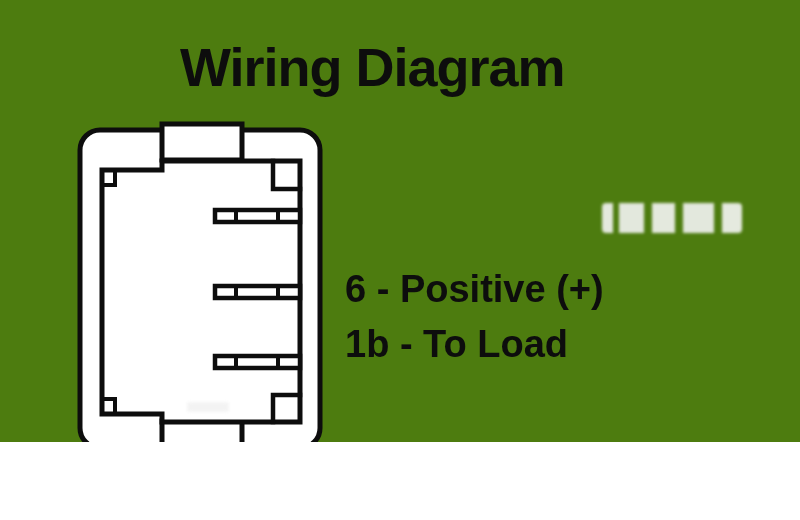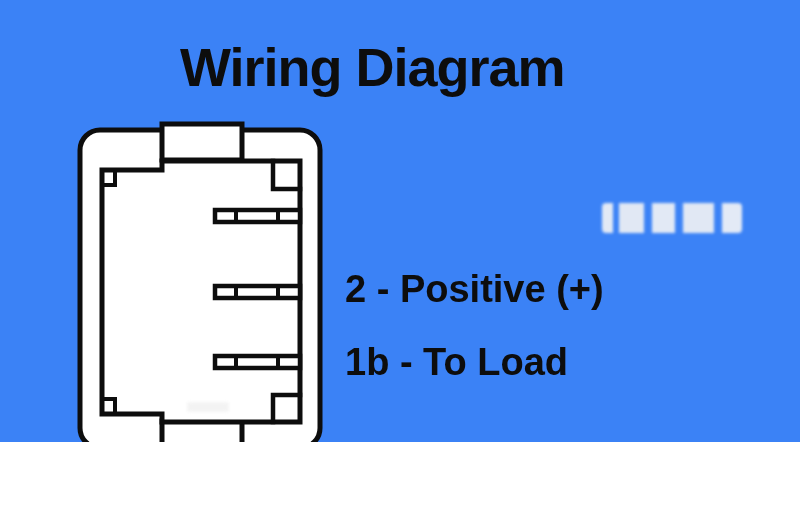--- a/index.html
+++ b/index.html
@@ -4,21 +4,21 @@
 <style>
   html, body {
     margin: 0;
     padding: 0;
     background: #ffffff;
   }
   .canvas {
     position: relative;
     width: 800px;
     height: 442px;
-    background: #3b82f6;
+    background: #4d7c0f;
     overflow: hidden;
     font-family: "Liberation Sans", sans-serif;
   }
   .title {
     position: absolute;
     left: 180px;
     top: 36px;
     font-size: 54px;
     font-weight: 700;
     letter-spacing: -1px;
@@ -34,21 +34,21 @@
     position: absolute;
     left: 345px;
     font-size: 38px;
     font-weight: 700;
     color: #0d0d0d;
     line-height: 40px;
     white-space: nowrap;
   }
   .pin-label.l1 { top: 194px; }
   .pin-label.l2 { top: 269px; }
-  .pin-label.l3 { top: 342px; }
+  .pin-label.l3 { top: 324px; }
   .watermark {
     position: absolute;
     left: 602px;
     top: 203px;
     width: 140px;
     height: 30px;
     border-radius: 4px;
     background: linear-gradient(90deg,
       #f5f5f5 0 8%,  transparent 8% 12%,
       #f4f4f4 12% 30%, transparent 30% 36%,
@@ -104,19 +104,19 @@
       <line x1="278" y1="286" x2="278" y2="298" stroke-width="4"></line>
     </g>
 
     <g>
       <rect x="215" y="356" width="85" height="12" fill="#ffffff" stroke-width="4.5"></rect>
       <line x1="236" y1="356" x2="236" y2="368" stroke-width="4"></line>
       <line x1="278" y1="356" x2="278" y2="368" stroke-width="4"></line>
     </g>
   </svg>
 
-  <div class="pin-label l2">2 - Positive (+)</div>
+  <div class="pin-label l2">6 - Positive (+)</div>
   <div class="pin-label l3">1b - To Load</div>
 
   <div class="watermark"></div>
   <div class="smudge-b"></div>
 
 </div>
 
 </body></html>

